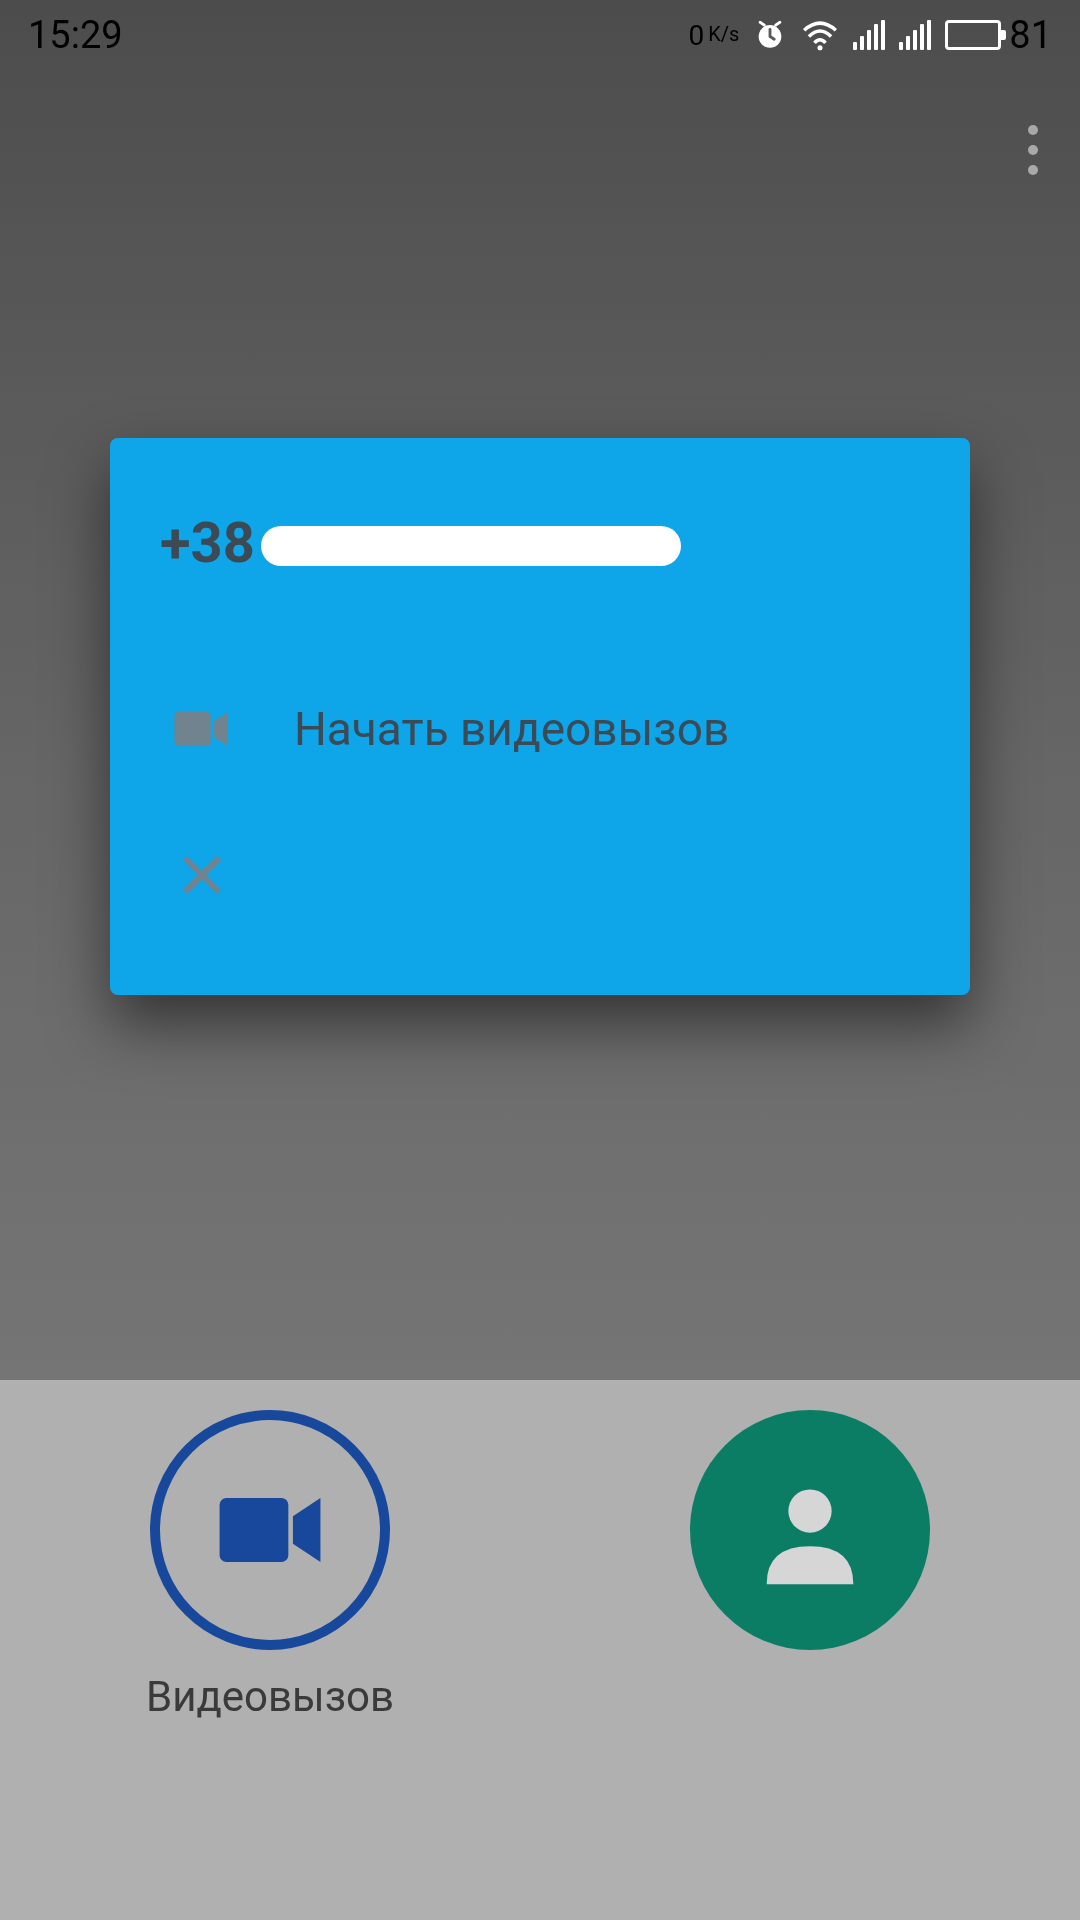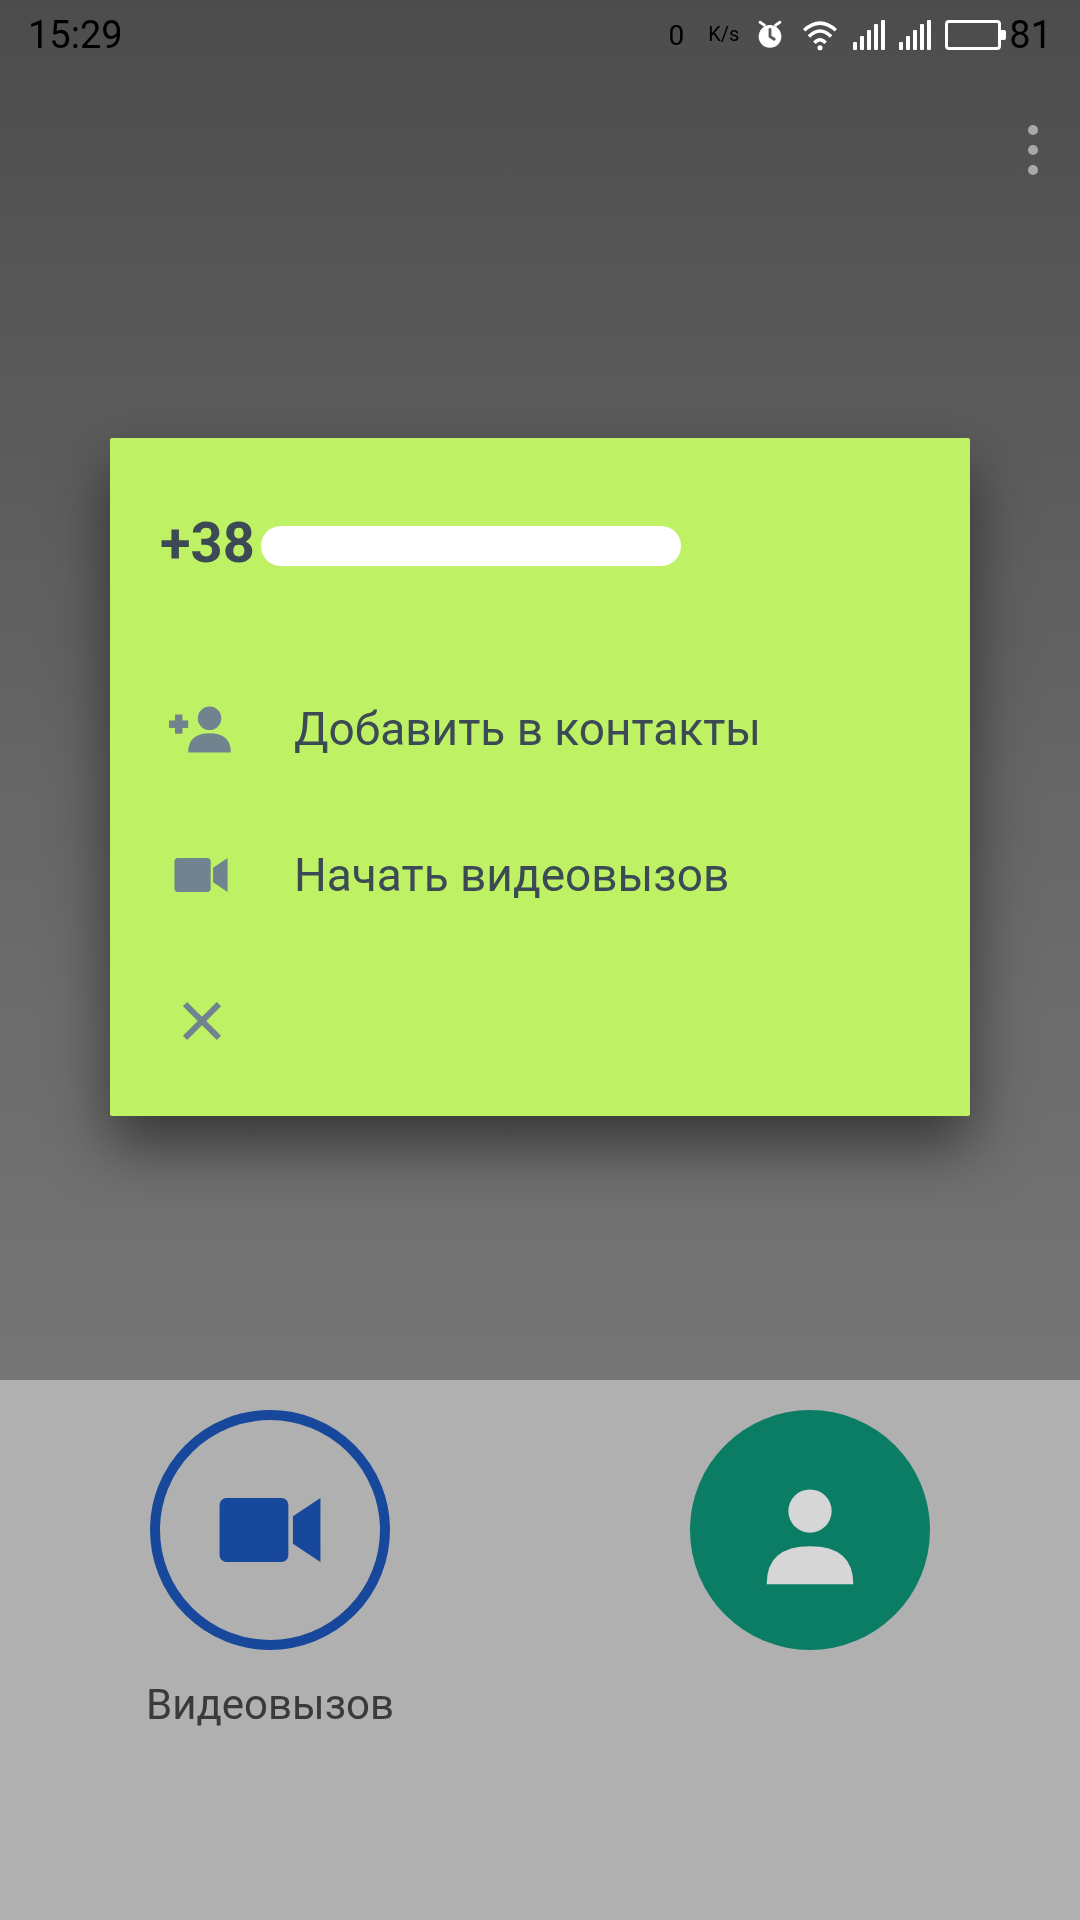--- a/index.html
+++ b/index.html
@@ -45,21 +45,21 @@
       display: flex;
       align-items: center;
       gap: 14px;
     }
     .status-kbs {
       font-size: 28px;
       display: inline-flex;
       align-items: baseline;
       gap: 4px;
     }
-    .status-kbs-unit { font-size: 20px; position: relative; top: -4px; margin-left: 20px;}
+    .status-kbs-unit { font-size: 20px; position: relative; top: -4px;}
     .status-icon svg { display: block; }
     .battery-wrap {
       display: flex;
       align-items: center;
       gap: 8px;
       text-align: center;
     }
     .battery-body {
       width: 56px; height: 30px;
       border: 3px solid #fff;
@@ -103,21 +103,21 @@
       height: 480px;
       display: flex;
       z-index: 3;
     }
     .contact-item {
       flex: 1;
       display: flex;
       flex-direction: column;
       align-items: center;
       justify-content: flex-start;
-      gap: 30px;
+      gap: 22px;
     }
     .circle {
       width: 240px; height: 240px;
       border-radius: 50%;
       display: flex;
       align-items: center;
       justify-content: center;
     }
     .circle-outline {
       border: 10px solid #17489b;
@@ -129,25 +129,25 @@
     .contact-label {
       font-size: 42px;
       color: #3a3a3a;
     }
     
     .dialog {
       position: absolute;
       left: 110px;
       top: 438px;
       width: 860px;
-      background: #bef264;
-      border-radius: 2px;
+      background: #0ea5e9;
+      border-radius: 8px;
       box-shadow: 0 30px 60px rgba(0,0,0,0.5);
       z-index: 10;
-      padding-bottom: 22px;
+      padding-bottom: 47px;
     }
     .dialog-title {
       font-size: 56px;
       font-weight: 700;
       color: #3b4a54;
       padding: 72px 50px 20px 50px;
       display: flex;
       align-items: baseline;
       gap: 6px;
     }
@@ -298,31 +298,20 @@
     </div>
   </div>
 </div>
 
 <div class="dialog">
   <div class="dialog-title">
     <span>+38</span>
     <span class="dialog-title-redacted"></span>
   </div>
   <div class="dialog-items">
-    <div class="dialog-item">
-      <div class="dialog-item-icon">
-        <svg width="64" height="52" viewBox="0 0 30 24">
-          <circle cx="19" cy="7" r="5.5" fill="#70838e"></circle>
-          <path d="M9 23 Q9 14 19 14 Q29 14 29 23 Z" fill="#70838e"></path>
-          <rect x="0" y="8" width="9" height="3.5" fill="#70838e"></rect>
-          <rect x="2.8" y="5.2" width="3.5" height="9" fill="#70838e"></rect>
-        </svg>
-      </div>
-      <div class="dialog-item-label">Добавить в контакты</div>
-    </div>
     <div class="dialog-item">
       <div class="dialog-item-icon">
         <svg width="58" height="42" viewBox="0 0 24 16">
           <rect x="1" y="1" width="15" height="14" rx="1.5" fill="#70838e"></rect>
           <path d="M17 5 L23 1 V15 L17 11 Z" fill="#70838e"></path>
         </svg>
       </div>
       <div class="dialog-item-label">Начать видеовызов</div>
     </div>
     <div class="dialog-item">

